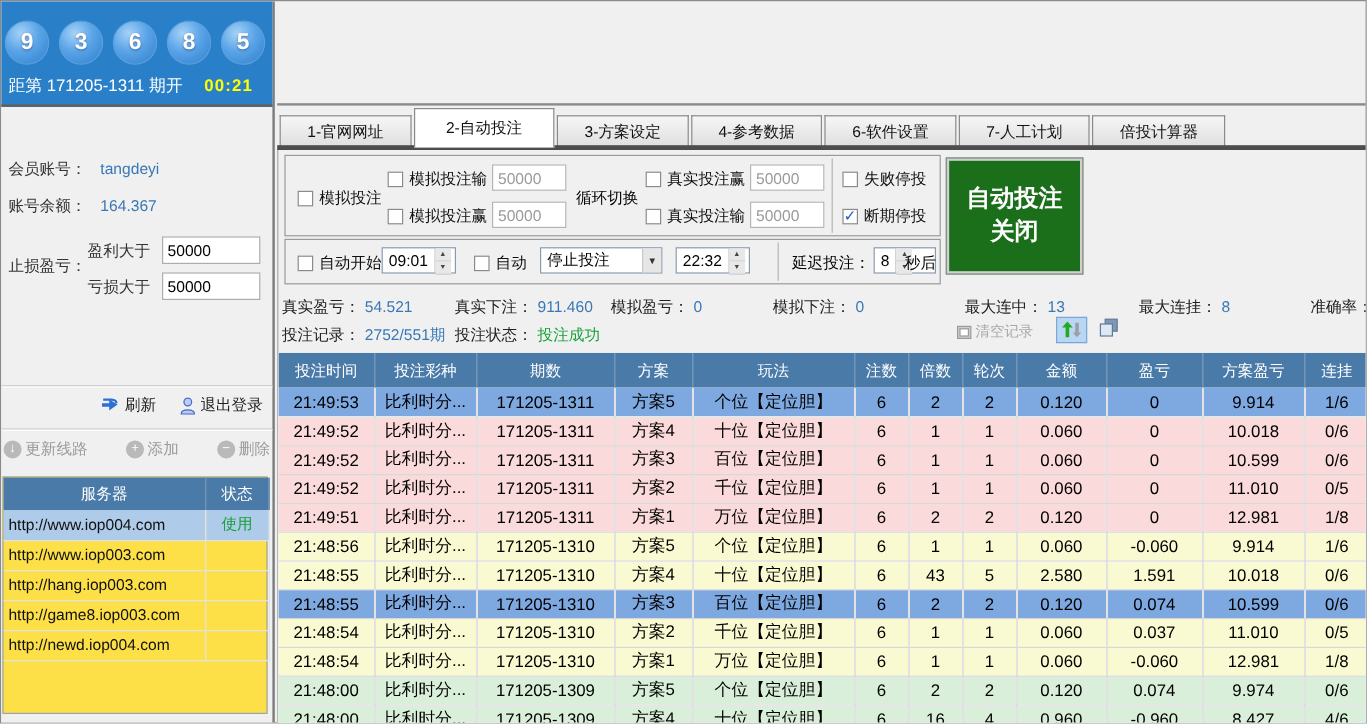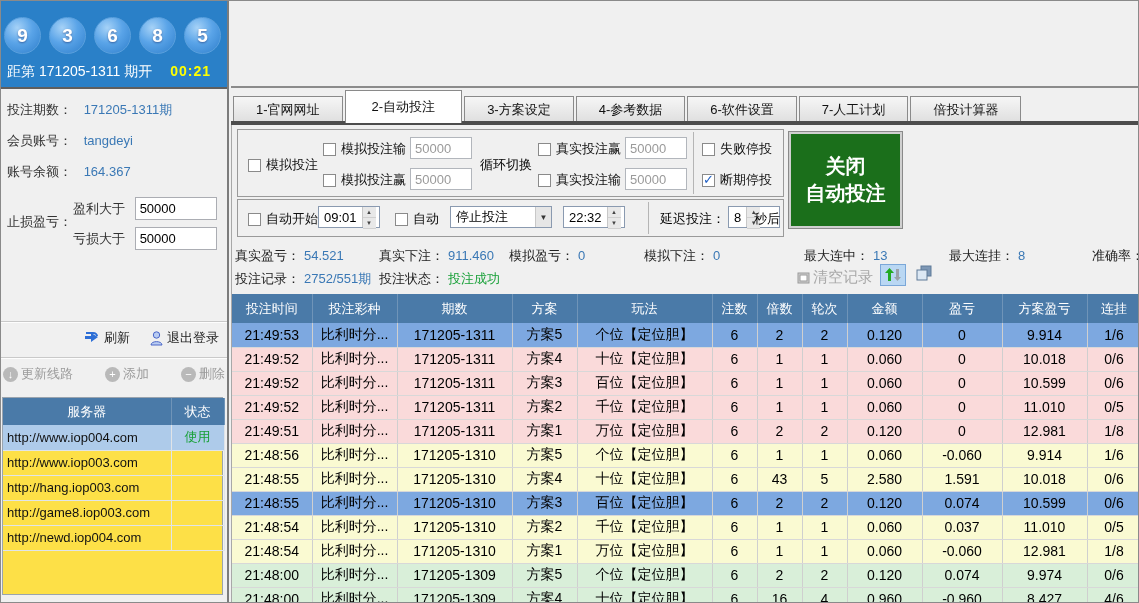--- a/index.html
+++ b/index.html
@@ -67,21 +67,21 @@
   .combo .arr { width:16px; background:#e6e6e6; border-left:1px solid #c8c8c8; font-size:8px; display:flex; align-items:center; justify-content:center; color:#333; }
 
   #closeBtn { position:absolute; left:557px; top:7px; width:113px; height:96px; background:#1b6f1b; border:2px solid #d0d0d0; box-shadow:0 0 0 1px #8a8a8a; color:#fff; font-size:20px; font-weight:bold; text-align:center; display:flex; flex-direction:column; justify-content:center; line-height:1.35; cursor:default; }
 
   
   #stats { position:absolute; left:0; top:114px; width:909px; height:55px; font-size:13px; }
   .stat { position:absolute; white-space:nowrap; color:#222; }
   .stat .sv { color:#3a78b5; margin-left:4px; }
   .stat .ok { color:#18a038; margin-left:4px; }
   .r1 { top:8px; } .r2 { top:31px; }
-  #clearBtn { position:absolute; left:565px; top:29px; display:inline-flex; align-items:center; gap:3px; color:#a8a8a8; font-size:15px; }
+  #clearBtn { position:absolute; left:565px; top:29px; display:inline-flex; align-items:center; gap:3px; color:#a8a8a8; font-size:12px; }
   #sortIc { position:absolute; left:648px; top:25px; width:26px; height:22px; background:#b9d7f3; border:1px solid #7aa7d8; display:flex; align-items:center; justify-content:center; gap:1px; }
   #copyIc { position:absolute; left:684px; top:26px; }
 
   
   #betWrap { position:absolute; left:0; top:169px; width:909px; height:310px; overflow:hidden; background:#fff; }
   #betTable { border-collapse:collapse; table-layout:fixed; width:909px; }
   #betTable th { background:#4a7aa8; color:#fff; font-weight:normal; font-size:13px; height:29px; border-right:1px solid #6f94b8; }
   #betTable td { font-size:14px; color:#000; height:24px; text-align:center; border-right:1px solid #cfcfcf; border-bottom:1px solid #d8d8d8; white-space:nowrap; overflow:hidden; }
   tr.bg-selected td { background:#7da8e0; }
   tr.bg-pink td { background:#fadada; }
@@ -103,24 +103,20 @@
           <span class="ball">6</span>
           <span class="ball">8</span>
           <span class="ball">5</span>
         </div>
       <div class="countdown">
         <span>距第 171205-1311 期开</span>
         <b>00:21</b>
       </div>
     </div>
 
-    <div class="side-row" style="top:100px">
-      <span class="lab">投注期数：</span>
-      <span class="val">171205-1311期</span>
-    </div>
     <div class="side-row" style="top:131px">
       <span class="lab">会员账号：</span>
       <span class="val">tangdeyi</span>
     </div>
     <div class="side-row" style="top:162px">
       <span class="lab">账号余额：</span>
       <span class="val">164.367</span>
     </div>
 
     <div class="side-row" style="top:212px">
@@ -262,22 +258,22 @@
           <span class="cb"></span>
           <span>失败停投</span>
         </span>
         <span class="cbl" style="position:absolute;left:464px;top:41px">
           <span class="cb checked"></span>
           <span>断期停投</span>
         </span>
       </div>
 
       <div id="closeBtn">
+        <span>自动投注</span>
         <span>关闭</span>
-        <span>自动投注</span>
       </div>
 
       <div class="gbox" id="gbox2">
         <span class="cbl" style="position:absolute;left:10px;top:10px">
           <span class="cb"></span>
           <span>自动开始</span>
         </span>
         <span class="spin" style="position:absolute;left:80px;top:6px;width:62px">
           <span class="v">09:01</span>
           <span class="btns">

